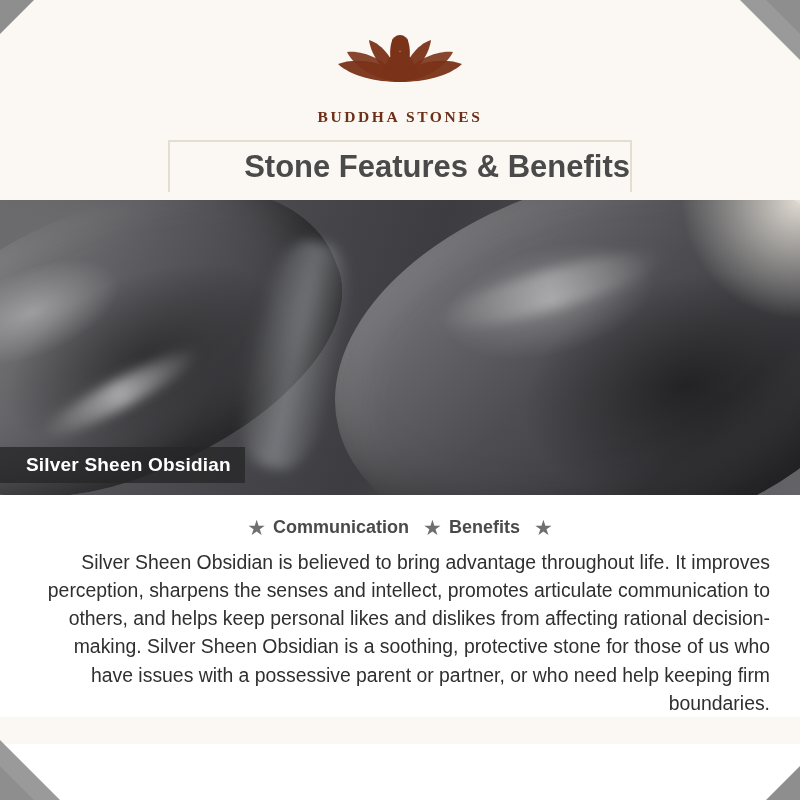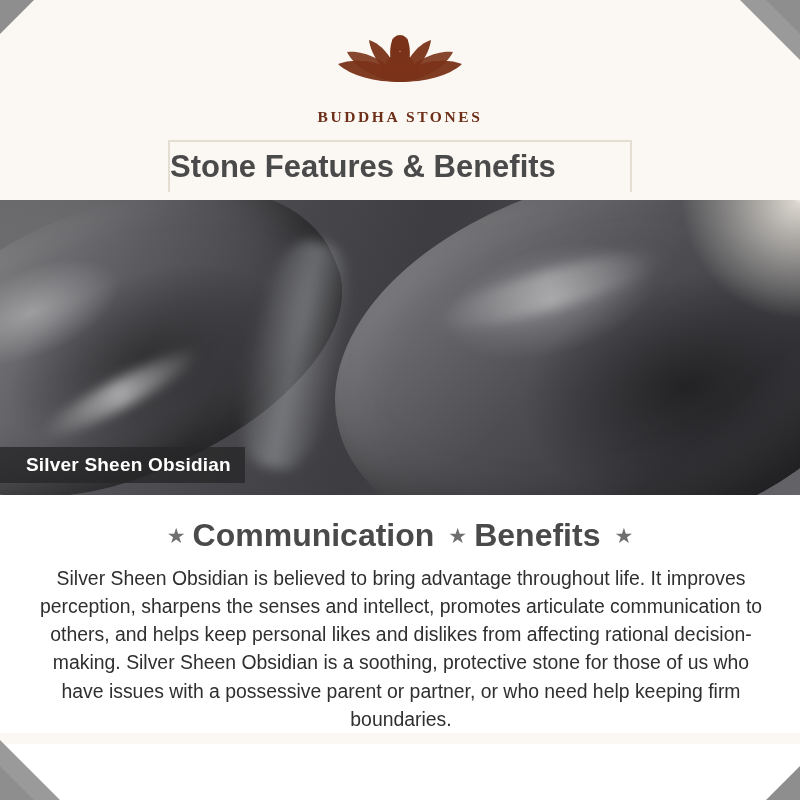--- a/index.html
+++ b/index.html
@@ -111,21 +111,21 @@
     position: absolute;
     left: 168px;
     top: -2px;
     width: 464px;
     height: 52px;
     border: 2px solid #e3ddd2;
     border-bottom: none;
     box-sizing: border-box;
     display: flex;
     align-items: center;
-    justify-content: flex-start;
+    justify-content: flex-end;
   }
   .title-text {
     font-size: 31px;
     font-weight: bold;
     color: #4a4a4a;
     font-family: "Liberation Sans", sans-serif;
     letter-spacing: 0px;
     white-space: nowrap;
   }
 
@@ -233,33 +233,33 @@
     display: flex;
     align-items: center;
     gap: 7px;
   }
   .benefit .star {
     color: #6f6f6f;
     font-size: 21px;
     line-height: 1;
   }
   .benefit .label {
-    font-size: 32px;
+    font-size: 18px;
     font-weight: bold;
     color: #4a4a4a;
   }
 
   
   .body-copy {
     background: #ffffff;
     padding: 10px 30px 0 32px;
     font-size: 19.4px;
     line-height: 1.45;
     color: #2f2f2f;
-    text-align: center;
+    text-align: right;
   }
 
   .bottom-fill {
     position: absolute;
     left: 0; bottom: 0;
     width: 800px;
     height: 56px;
     background: #ffffff;
     z-index: 12;
   }

